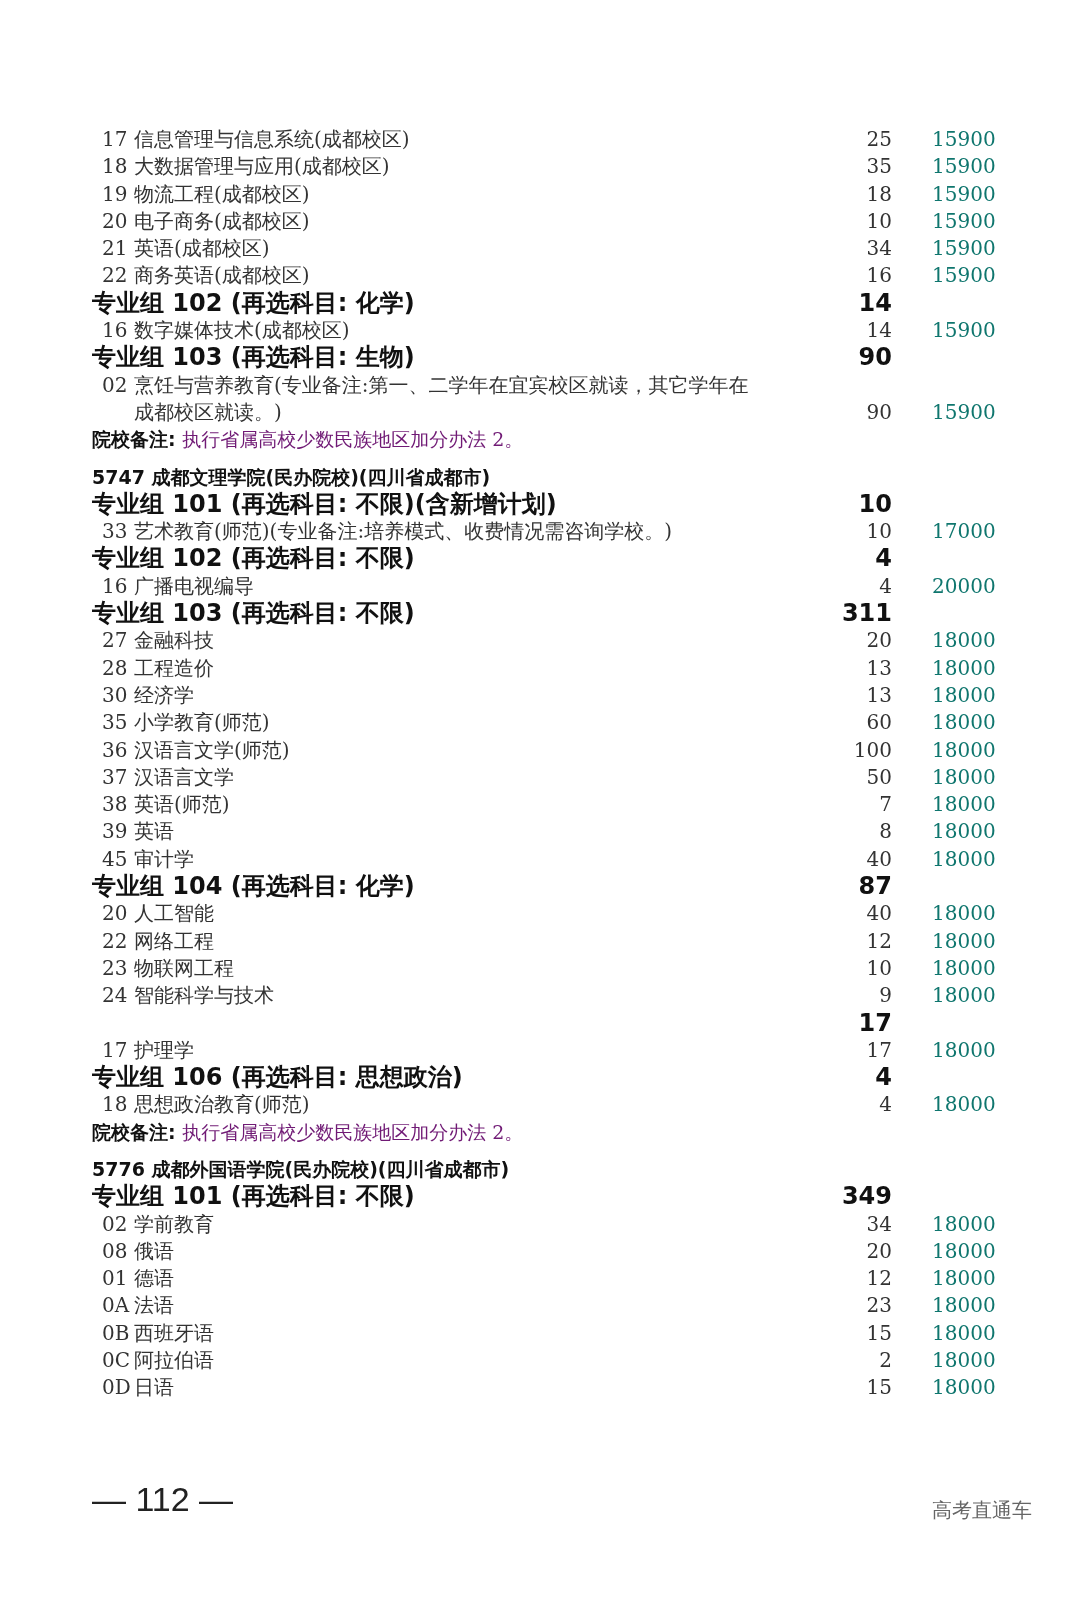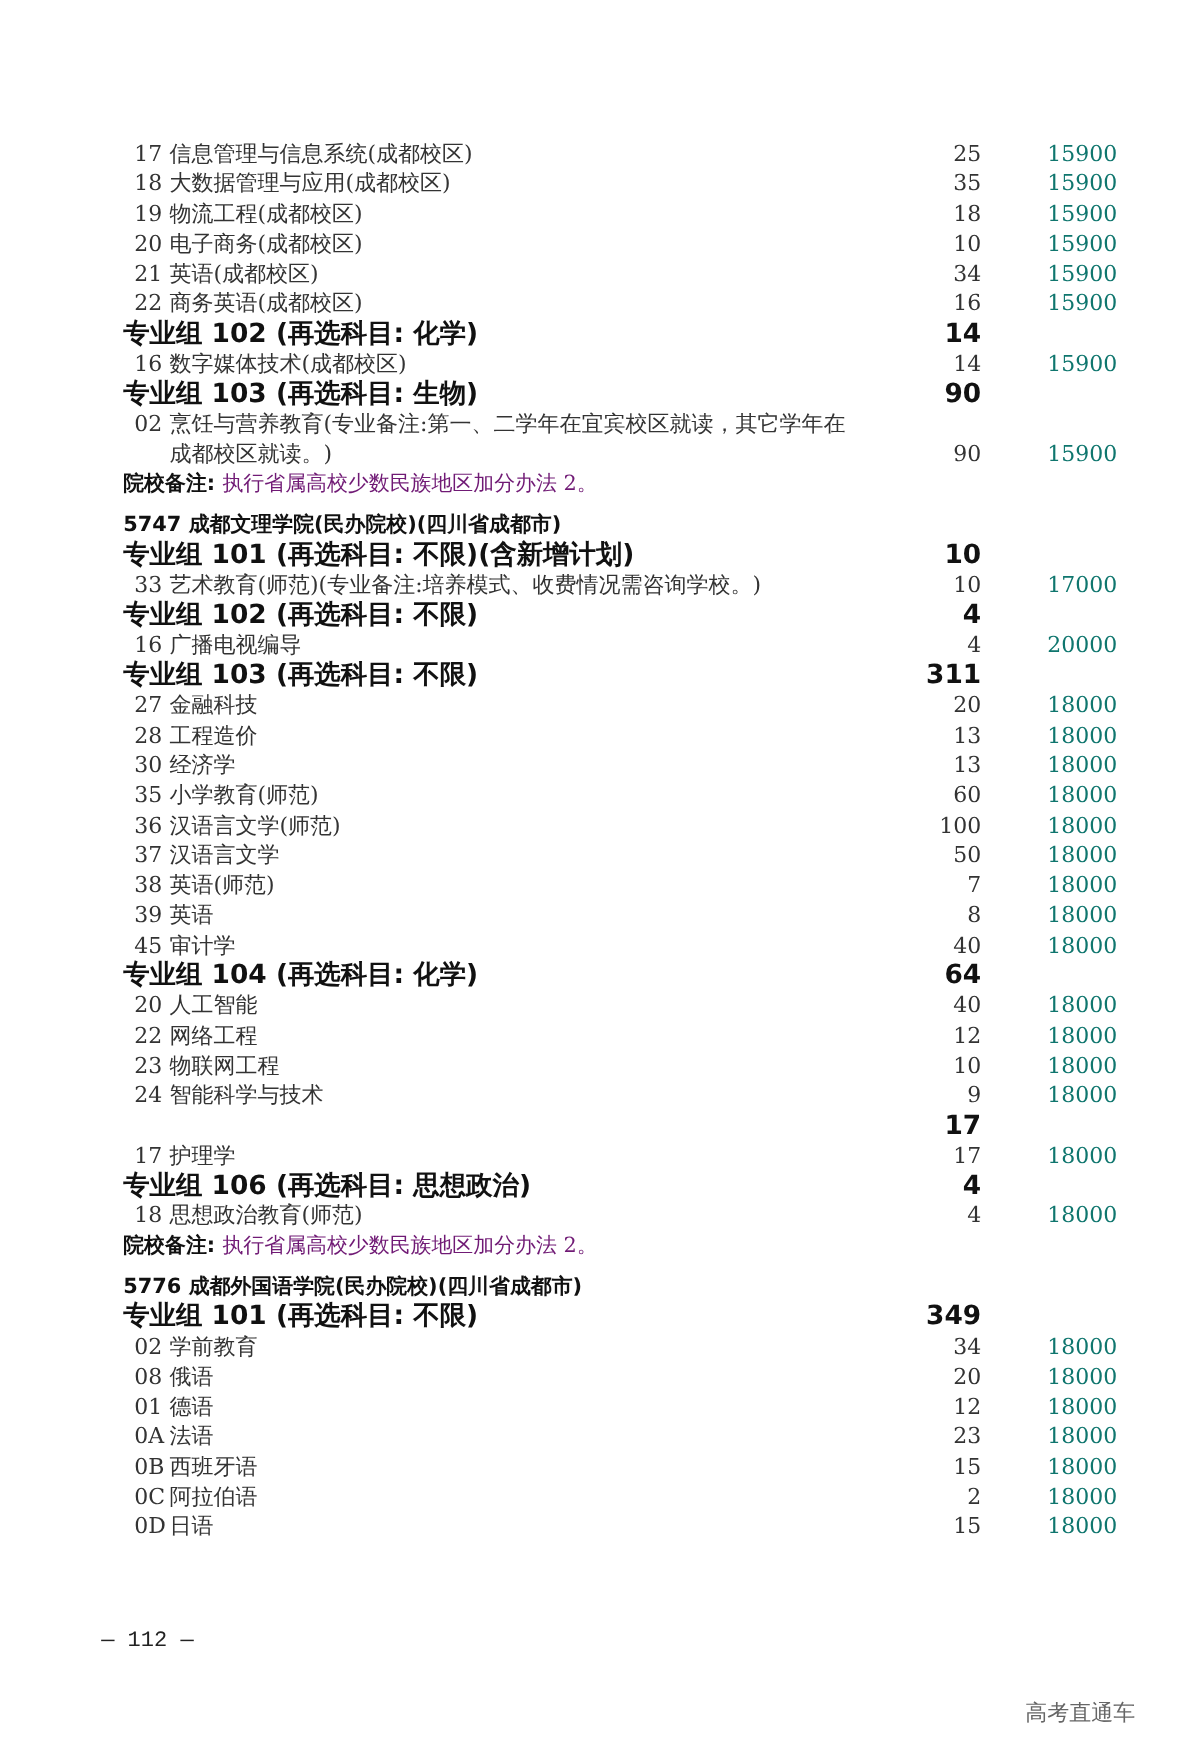--- a/index.html
+++ b/index.html
@@ -19,21 +19,20 @@
       left: 0;
       top: 126px;
       width: 1080px;
     }
     .row {
       position: relative;
       height: 27.3px;
       line-height: 27.3px;
       font-size: 20px;
       white-space: nowrap;
-      margin-left: 20px;
     }
     .row.major {
       font-family: "DejaVu Serif", "Liberation Serif", serif;
       color: #333;
     }
     .row.bold {
       font-family: "DejaVu Sans", "Liberation Sans", sans-serif;
       font-weight: bold;
       color: #111;
       font-size: 24px;
@@ -88,28 +87,28 @@
       color: #0f766e;
     }
     .cont {
       position: absolute;
       left: 134px;
     }
     .footer-page {
       position: absolute;
       left: 92px;
       top: 1480px;
-      font-family: Liberation Mono, monospace;
-      font-size: 20px;
+      font-family: Liberation Sans, sans-serif;
+      font-size: 34px;
       color: #222;
     }
     .watermark {
       position: absolute;
       right: 48px;
-      top: 1544px;
+      top: 1497px;
       font-family: "DejaVu Sans", "Liberation Sans", sans-serif;
       font-size: 20px;
       color: #666;
     }
   </style>
 </head>
 <body>
 
 <div class="page">
 
@@ -260,21 +259,21 @@
   </div>
   <div class="row major">
     <span class="code">45</span>
     <span class="name">审计学</span>
     <span class="count">40</span>
     <span class="fee">18000</span>
   </div>
 
   <div class="row bold">
     <span class="label">专业组 104 (再选科目: 化学)</span>
-    <span class="count bold">64</span>
+    <span class="count bold">87</span>
   </div>
   <div class="row major">
     <span class="code">20</span>
     <span class="name">人工智能</span>
     <span class="count">40</span>
     <span class="fee">18000</span>
   </div>
   <div class="row major">
     <span class="code">22</span>
     <span class="name">网络工程</span>

